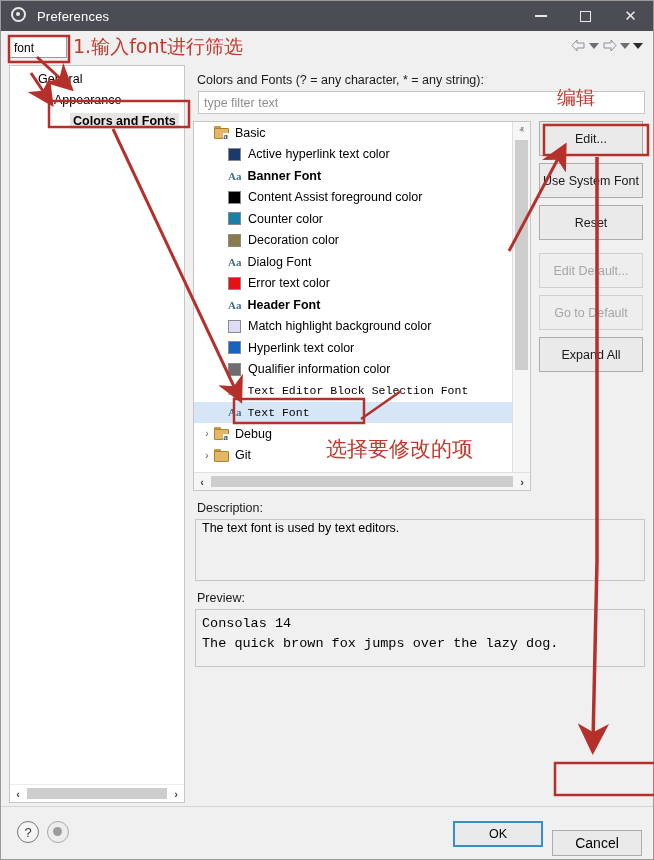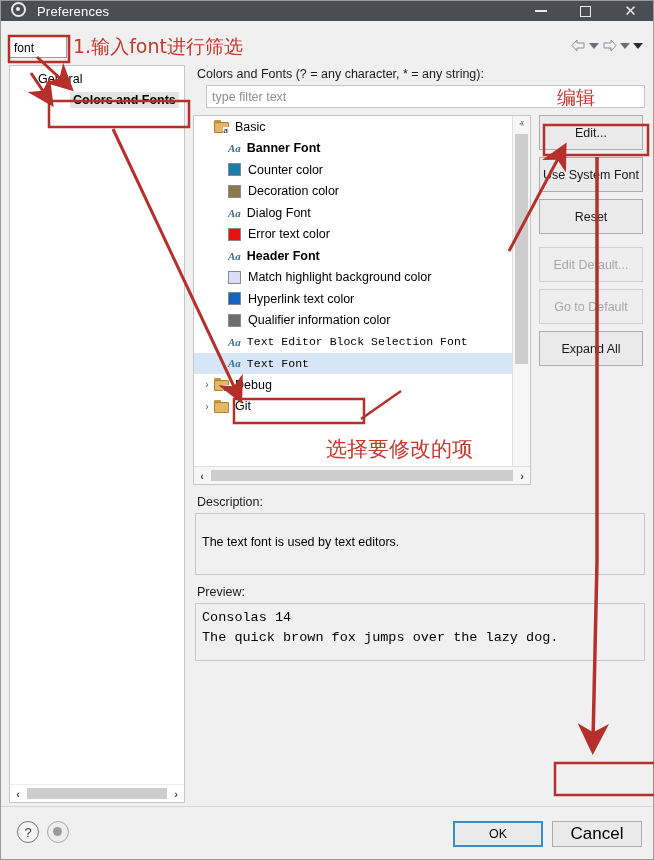--- a/index.html
+++ b/index.html
@@ -6,21 +6,21 @@
   body{
     width:654px;height:860px;
     background:#f0f0f0;
     font-family:"Liberation Sans", sans-serif;
     font-size:12px;color:#000;
     overflow:hidden;position:relative;
   }
   .win{position:absolute;inset:0;background:#f0f0f0;border:1px solid #9a9a9a;box-sizing:border-box;}
 
   
-  .titlebar{height:20px;background:#4a4e54;display:flex;align-items:center;color:#fff;}
+  .titlebar{height:30px;background:#4a4e54;display:flex;align-items:center;color:#fff;}
   .title-icon{width:18px;height:18px;margin-left:10px;margin-right:8px;position:relative;flex:0 0 auto;}
   .gear{width:15px;height:15px;border-radius:50%;border:2.5px solid #e8e8e8;box-sizing:border-box;position:relative;}
   .gear:before{content:"";position:absolute;left:3px;top:3px;width:4px;height:4px;border-radius:50%;background:#e8e8e8;}
   .title-text{font-size:13px;letter-spacing:.2px;}
   .win-btns{margin-left:auto;display:flex;height:30px;}
   .win-btn{width:45px;height:30px;display:flex;align-items:center;justify-content:center;color:#e9e9e9;font-size:13px;}
   .win-btn.close{font-size:15px;}
   .sq{width:11px;height:11px;border:1.3px solid #e9e9e9;box-sizing:border-box;}
   .dash{width:12px;height:1.3px;background:#e9e9e9;}
 
@@ -36,32 +36,32 @@
   
   .leftpanel{position:absolute;left:8px;top:64px;width:176px;bottom:56px;background:#fff;border:1px solid #c6c6c6;box-sizing:border-box;}
   .tree-node{display:flex;align-items:center;height:21px;font-size:12.5px;white-space:nowrap;}
   .twisty{width:16px;text-align:center;color:#5a5a5a;font-size:11px;flex:0 0 auto;}
   .lt-scroll{position:absolute;left:0;right:0;bottom:0;height:17px;background:#fff;border-top:1px solid #ececec;display:flex;align-items:center;}
   .lt-arrow{width:16px;text-align:center;font-size:11px;font-weight:bold;color:#444;}
   .lt-thumb{flex:1;height:11px;background:#cdcdcd;margin:0 1px;}
 
   
   .rightpanel{position:absolute;left:192px;top:64px;right:8px;bottom:56px;}
-  .sectlabel{font-size:12.5px;color:#1a1a1a;margin:2px 0 4px 4px;}
+  .sectlabel{font-size:12.5px;color:#1a1a1a;margin:8px 0 4px 4px;}
   .typefilter{height:23px;border:1px solid #c6c6c6;background:#fff;color:#8f8f8f;font-size:12.5px;
-              padding:0 5px;line-height:23px;box-sizing:border-box;margin-left:13px;}
+              padding:0 5px;line-height:23px;box-sizing:border-box;margin-left:5px;}
 
   .listwrap{display:flex;margin-top:7px;}
   .listbox{position:relative;width:338px;height:370px;background:#fff;border:1px solid #c6c6c6;box-sizing:border-box;overflow:hidden;}
   .rows{position:absolute;left:0;top:0;right:17px;bottom:17px;overflow:hidden;}
   .row{display:flex;align-items:center;height:21.5px;font-size:12.5px;white-space:nowrap;padding-left:6px;}
   .row .tw{width:14px;color:#5a5a5a;font-size:10px;flex:0 0 auto;text-align:center;}
   .row .ind{width:14px;flex:0 0 auto;}
   .swatch{width:13px;height:13px;border:1px solid #8a8a8a;box-sizing:border-box;margin-right:7px;flex:0 0 auto;}
-  .aa{color:#3f6f8f;font-weight:bold;font-style:italic;font-size:11px;margin-right:6px;font-family:"Liberation Serif",serif;flex:0 0 auto;}
+  .aa{color:#3f6f8f;font-weight:bold;font-size:11px;margin-right:6px;font-family:"Liberation Serif",serif;flex:0 0 auto;}
   .folder{width:15px;height:13px;margin-right:6px;position:relative;flex:0 0 auto;}
   .folder .fbody{position:absolute;left:0;top:2px;width:15px;height:11px;background:#e3b765;border:1px solid #a9812f;box-sizing:border-box;border-radius:1px;}
   .folder .ftab{position:absolute;left:0;top:0;width:7px;height:3px;background:#c99a3d;border-radius:1px 1px 0 0;}
   .folder .fa{position:absolute;right:0;bottom:-1px;font-size:8px;font-style:italic;font-weight:bold;color:#2a4d66;background:#fff;line-height:7px;padding:0 1px;}
   .mono{font-family:"Liberation Mono","DejaVu Sans Mono",monospace;font-size:11.5px;}
   .bold{font-weight:bold;}
   .row.selected{background:#d6e6f7;}
 
   .vscroll{position:absolute;right:0;top:0;width:17px;bottom:17px;background:#f6f6f6;border-left:1px solid #e0e0e0;}
   .vs-btn{height:16px;display:flex;align-items:center;justify-content:center;font-size:9px;color:#5a5a5a;}
@@ -69,38 +69,38 @@
   .hscroll{position:absolute;left:0;right:0;bottom:0;height:17px;background:#f6f6f6;border-top:1px solid #e0e0e0;display:flex;align-items:center;}
   .hs-btn{width:16px;text-align:center;font-size:11px;font-weight:bold;color:#444;}
   .hs-thumb{flex:1;height:11px;background:#cdcdcd;margin:0 1px;}
 
   .btncol{display:flex;flex-direction:column;margin-left:8px;width:104px;}
   .ebtn{height:35px;border:1px solid #adadad;background:#eaeaea;font-size:12.5px;color:#1a1a1a;
         display:flex;align-items:center;justify-content:center;margin-bottom:7px;box-sizing:border-box;}
   .ebtn.disabled{color:#a6a6a6;background:#eeeeee;border-color:#cfcfcf;}
   .ebtn.gap{margin-top:6px;}
 
-  .descbox{height:62px;border:1px solid #c6c6c6;background:#f0f0f0;box-sizing:border-box;font-size:12.5px;padding:21px 6px;margin-left:2px;}
+  .descbox{height:62px;border:1px solid #c6c6c6;background:#f0f0f0;box-sizing:border-box;font-size:12.5px;padding:1px 6px;margin-left:2px;}
   .prevbox{height:58px;border:1px solid #c6c6c6;background:#f0f0f0;box-sizing:border-box;
            font-family:"Liberation Mono","DejaVu Sans Mono",monospace;font-size:13.5px;padding:4px 6px;margin-left:2px;line-height:1.45;}
 
   .botbtns{position:absolute;right:2px;bottom:-46px;display:flex;gap:6px;}
   .botbtn{width:103px;height:26px;border:1px solid #adadad;background:#eaeaea;font-size:12.5px;
           display:flex;align-items:center;justify-content:center;box-sizing:border-box;}
 
   
   .footer{position:absolute;left:0;right:0;bottom:0;height:52px;background:#f0f0f0;border-top:1px solid #d5d5d5;}
   .circbtn{position:absolute;width:22px;height:22px;border-radius:50%;border:1.5px solid #767676;box-sizing:border-box;
            display:flex;align-items:center;justify-content:center;font-size:13px;color:#3a3a3a;background:#f5f5f5;}
   .dotbtn{position:absolute;width:22px;height:22px;border-radius:50%;border:1.5px solid #a8a8a8;box-sizing:border-box;background:#ededed;}
   .dotbtn:after{content:"";position:absolute;left:5px;top:5px;width:9px;height:9px;border-radius:50%;background:#9b9b9b;}
   .okbtn{position:absolute;width:90px;height:26px;background:#eaeaea;border:2px solid #3a8ec0;box-sizing:border-box;
          display:flex;align-items:center;justify-content:center;font-size:12.5px;}
   .cancelbtn{position:absolute;width:90px;height:26px;background:#eaeaea;border:1px solid #adadad;box-sizing:border-box;
-             display:flex;align-items:center;justify-content:center;font-size:17px;}
+             display:flex;align-items:center;justify-content:center;font-size:14px;margin-top:9px;}
 
   
   .anno{position:absolute;left:0;top:0;width:654px;height:860px;pointer-events:none;}
   .anno-text{position:absolute;color:#c0392b;font-weight:normal;white-space:nowrap;
              font-family:"DejaVu Sans","Liberation Sans",sans-serif;}
   .anno-box{position:absolute;border:2.5px solid #b5302a;box-sizing:border-box;}
 </style>
 </head>
 <body>
 
@@ -138,20 +138,25 @@
   </div>
 
   <div class="leftpanel">
     <div style="padding-top:2px">
       <div class="tree-node">
         <span style="width:12px"></span>
         <span class="twisty">ⱟ</span>
         <span>General</span>
       </div>
       <div class="tree-node">
+        <span style="width:28px"></span>
+        <span class="twisty">ⱟ</span>
+        <span>Appearance</span>
+      </div>
+      <div class="tree-node">
         <span style="width:60px"></span>
         <span class="bold" style="background:#e4e4e4;padding:1px 3px;">Colors and Fonts</span>
       </div>
     </div>
     <div class="lt-scroll">
       <div class="lt-arrow">‹</div>
       <div class="lt-thumb"></div>
       <div class="lt-arrow">›</div>
     </div>
   </div>
@@ -168,22 +173,34 @@
               <span class="folder">
                 <span class="ftab"></span>
                 <span class="fbody"></span>
                 <span class="fa">a</span>
               </span>
               <span>Basic</span>
             </div>
             <div class="row">
               <span class="ind"></span>
               <span class="ind"></span>
+              <span class="swatch" style="background: rgb(27, 58, 107);"></span>
+              <span>Active hyperlink text color</span>
+            </div>
+            <div class="row">
+              <span class="ind"></span>
+              <span class="ind"></span>
               <span class="aa">Aa</span>
               <span class="bold">Banner Font</span>
+            </div>
+            <div class="row">
+              <span class="ind"></span>
+              <span class="ind"></span>
+              <span class="swatch" style="background: rgb(0, 0, 0);"></span>
+              <span>Content Assist foreground color</span>
             </div>
             <div class="row">
               <span class="ind"></span>
               <span class="ind"></span>
               <span class="swatch" style="background: rgb(26, 127, 168);"></span>
               <span>Counter color</span>
             </div>
             <div class="row">
               <span class="ind"></span>
               <span class="ind"></span>

